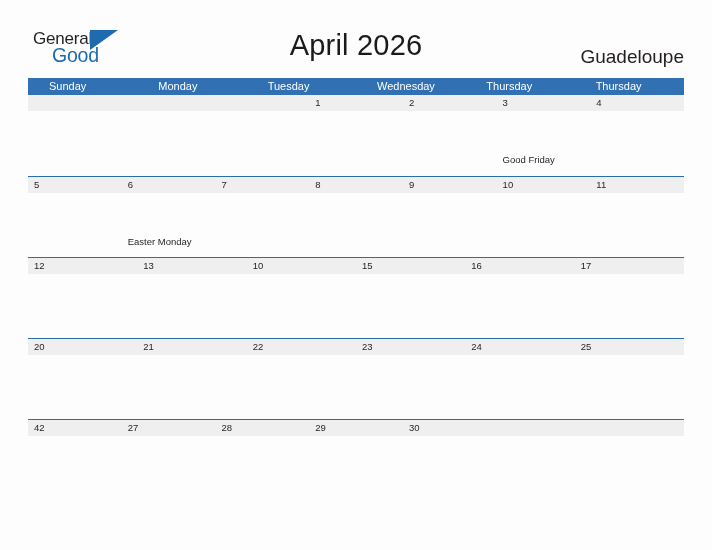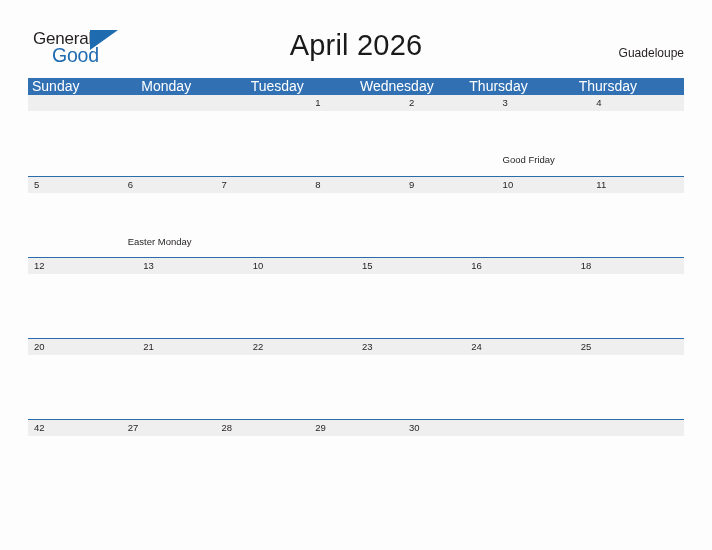--- a/index.html
+++ b/index.html
@@ -78,21 +78,21 @@
     font-size: 29px;
     font-weight: 400;
     color: #1a1a1a;
     letter-spacing: 0.2px;
   }
 
   .cal-location {
     position: absolute;
     right: 28px;
     top: 46px;
-    font-size: 12px;
+    font-size: 19px;
     font-weight: 400;
     color: #231f20;
     text-align: right;
     white-space: nowrap;
   }
 
   
   .calendar {
     position: absolute;
     left: 28px;
@@ -103,23 +103,23 @@
   .weekday-row {
     display: flex;
     width: 100%;
     background: #3070b3;
     height: 17px;
   }
   .weekday-cell {
     flex: 1 1 0;
     min-width: 0;
     color: #ffffff;
-    font-size: 14px;
+    font-size: 11px;
     line-height: 17px;
-    padding-left: 4px;
+    padding-left: 21px;
     box-sizing: border-box;
     white-space: nowrap;
     overflow: hidden;
   }
 
   .week-row {
     display: flex;
     width: 100%;
     height: 81px;
     border-top: 1.5px solid #2b6cad;
@@ -312,21 +312,21 @@
             <div class="day-events"></div>
           </div>
           <div class="day-cell">
             <div class="day-band">
               <div class="day-number">16</div>
             </div>
             <div class="day-events"></div>
           </div>
           <div class="day-cell">
             <div class="day-band">
-              <div class="day-number">18</div>
+              <div class="day-number">17</div>
             </div>
             <div class="day-events"></div>
           </div>
         </div>
         <div class="week-row">
           <div class="day-cell">
             <div class="day-band">
               <div class="day-number">20</div>
             </div>
             <div class="day-events"></div>

